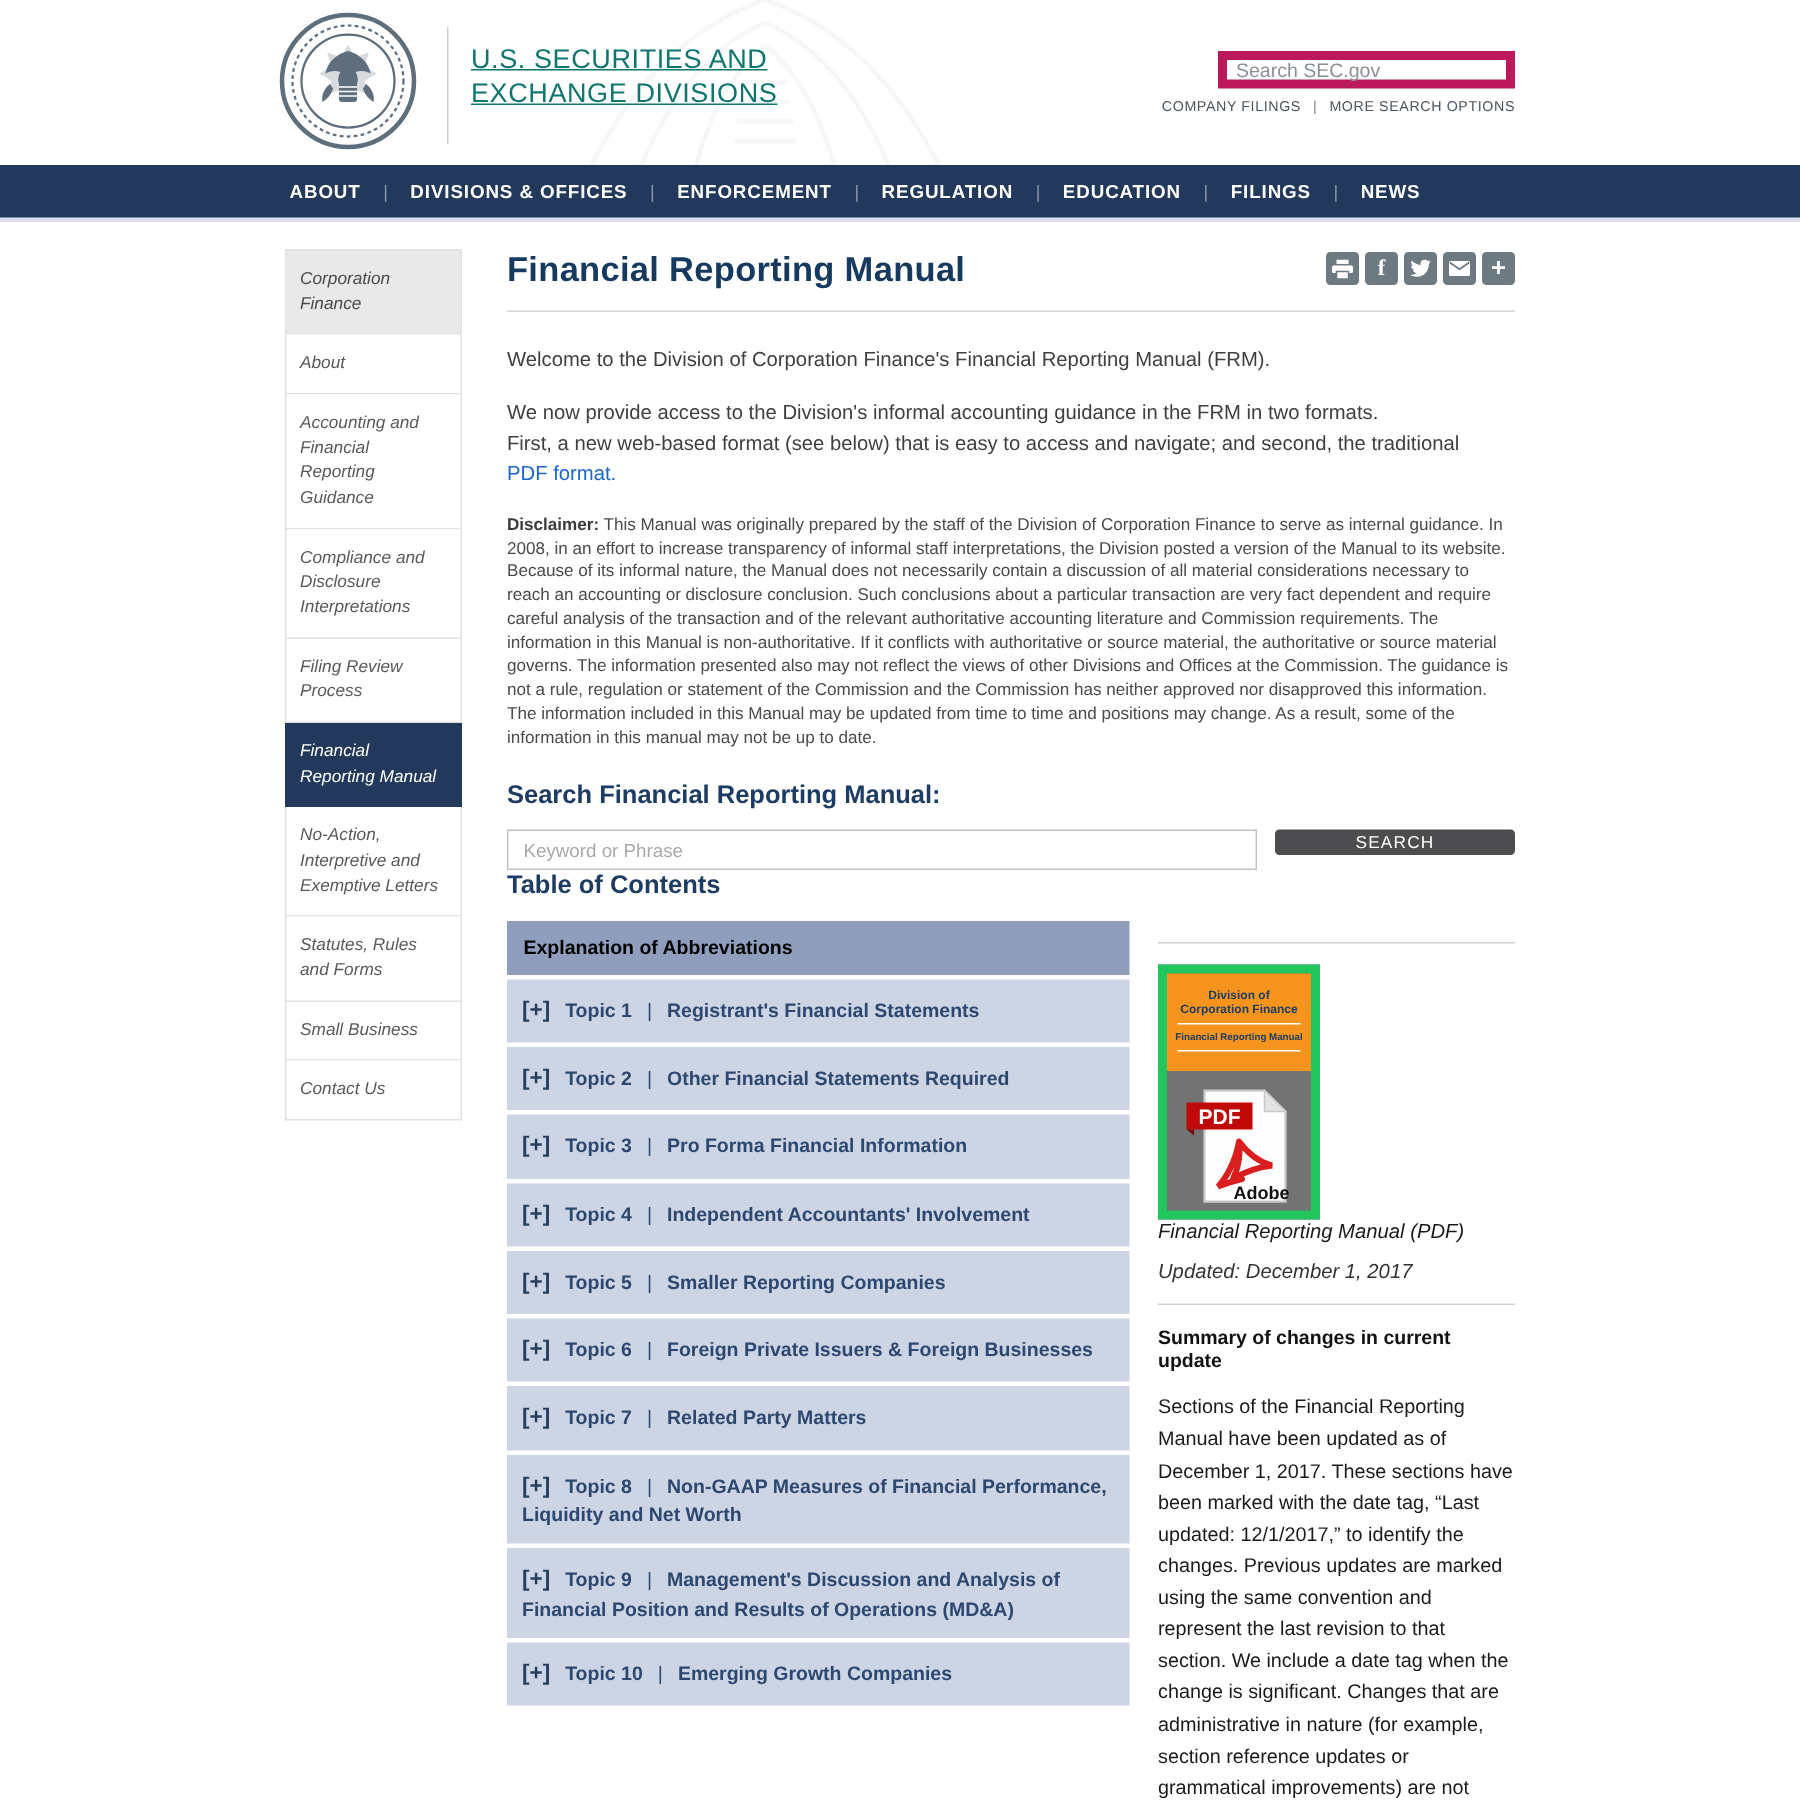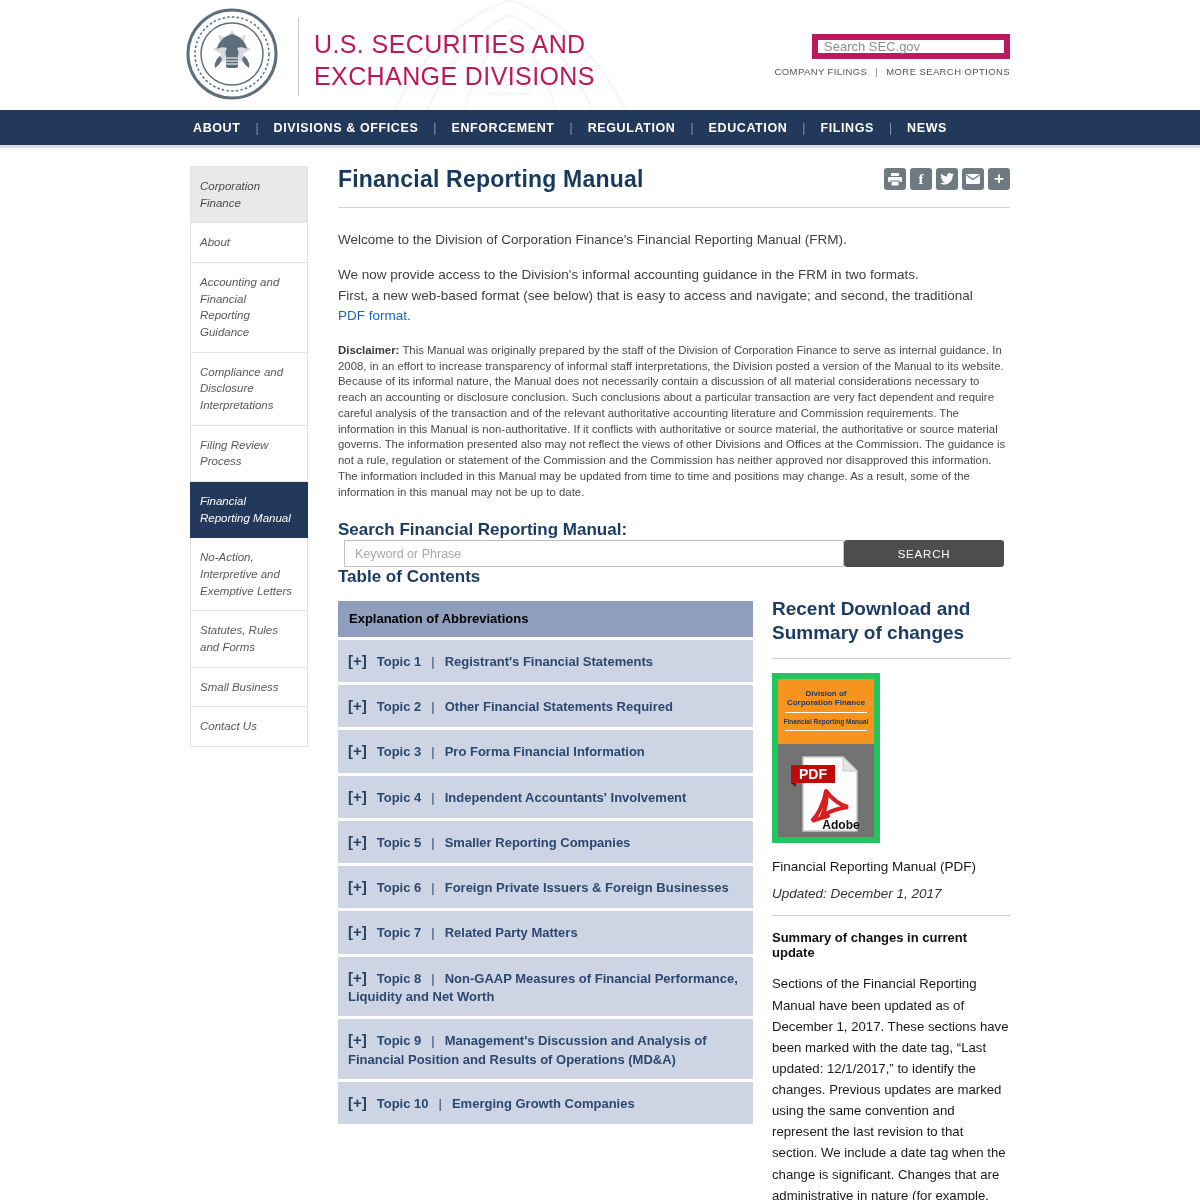--- a/index.html
+++ b/index.html
@@ -5,22 +5,22 @@
   * { margin:0; padding:0; box-sizing:border-box; }
   html,body { width:1200px; height:1200px; overflow:hidden; background:#fff;
     font-family:"Liberation Sans", sans-serif; }
   .page { position:relative; width:1200px; height:1200px; background:#fff; }
 
   
   .site-header { position:absolute; top:0; left:0; width:1200px; height:110px; background:#fff; overflow:hidden; }
   .eagle-watermark { position:absolute; left:300px; top:-40px; width:420px; height:200px; opacity:.5; }
   .seal { position:absolute; left:186px; top:8px; width:92px; height:92px; }
   .header-divider { position:absolute; left:298px; top:18px; width:1px; height:78px; background:#c9ced3; }
-  .agency-name { position:absolute; left:314px; top:28px; font-size:25px; line-height:1.28;
-    color:#be185d; letter-spacing:.4px; font-weight:400; }
+  .agency-name { position:absolute; left:314px; top:28px; font-size:18px; line-height:1.28;
+    color:#0f766e; letter-spacing:.4px; font-weight:400;text-decoration:underline; }
   .hdr-search { position:absolute; left:812px; top:34px; width:198px; height:25px;
     border:6px solid #be185d; background:#fff; display:flex; align-items:center; padding:0 6px; }
   .hdr-search input { flex:1; border:none; outline:none; font-size:13px; color:#555;
     font-family:"Liberation Sans", sans-serif; background:transparent; }
   .hdr-search input::placeholder { color:#8a8f94; }
   .hdr-links { position:absolute; top:66px; right:190px; font-size:9.5px; letter-spacing:.4px;
     color:#4d565e; }
   .hdr-links a { color:#4d565e; text-decoration:none; }
   .hdr-links .sep { margin:0 5px; color:#7a838b; }
 
@@ -48,25 +48,25 @@
   .title-hr { border:none; border-top:1px solid #d5d5d5; margin:14px 0 0 0; }
 
   .intro { margin-top:22px; font-size:13.5px; color:#3f3f3f; line-height:1.5; }
   .intro + .intro { margin-top:15px; }
   .link-blue { color:#1a66cc; text-decoration:none; cursor:pointer; }
 
   .disclaimer { margin-top:17px; font-size:11.4px; line-height:1.38; color:#4a4a4a; }
   .disclaimer b { color:#3a3a3a; }
 
   .search-heading { margin-top:20px; font-size:17px; font-weight:bold; color:#1d3c63; }
-  .frm-search-row { display:flex; justify-content:center; }
+  .frm-search-row { margin-top:13px; display:flex; justify-content:space-between; }
   .frm-search-input { width:500px; height:27px; border:1px solid #c2c2c2; padding:0 10px;
     font-size:12.5px; color:#555; font-family:"Liberation Sans", sans-serif; outline:none; }
   .frm-search-input::placeholder { color:#a9a9a9; }
-  .frm-search-btn { width:160px; height:27px; background:#4d4d4f; color:#fff; border:none;
+  .frm-search-btn { width:160px; height:17px; background:#4d4d4f; color:#fff; border:none;
     border-radius:3px; font-size:11.5px; letter-spacing:.8px; cursor:pointer;
     font-family:"Liberation Sans", sans-serif; }
 
   .toc-heading { font-size:17px; font-weight:bold; color:#1d3c63; }
 
   .two-col { display:flex; margin-top:14px; }
   .toc-col { width:415px; }
   .toc-row { margin-bottom:3px; padding:9px 11px; font-size:13px; font-weight:bold;
     line-height:1.35; cursor:pointer; }
   .toc-section { background:#8e9ebc; color:#000000; }
@@ -77,21 +77,21 @@
   
   .aside-col { width:238px; margin-left:19px; }
   .aside-heading { font-size:19px; font-weight:bold; color:#1d3c63; line-height:1.24; margin-top:-4px; }
   .aside-hr { border:none; border-top:1px solid #cfcfcf; margin:14px 0; }
   .pdf-thumb { width:108px; height:170px; border:6px solid #22c55e; background:#737373; cursor:pointer; }
   .pdf-thumb-head { background:#f7941d; padding:10px 4px 8px 4px; text-align:center; }
   .pdf-thumb-line1 { font-size:8px; font-weight:bold; color:#1d3c63; }
   .pdf-rule { border:none; border-top:1px solid #fff; margin:5px 3px; }
   .pdf-thumb-line2 { font-size:6.5px; font-weight:bold; color:#1d3c63; }
   .pdf-thumb-body { display:flex; align-items:center; justify-content:center; height:100px; }
-  .pdf-file-link { margin-top:16px; font-size:13.5px; color:#1a1a1a; cursor:pointer; }
+  .pdf-file-link { font-size:13.5px; color:#1a1a1a; cursor:pointer;font-style:italic; }
   .pdf-updated { margin-top:12px; font-size:13.5px; font-style:italic; color:#333; }
   .summary-heading { font-size:13px; font-weight:bold; color:#111; margin-top:2px; }
   .aside-para { margin-top:13px; font-size:13.2px; line-height:1.6; color:#1a1a1a; }
 </style>
 </head>
 <body>
 
 <div class="page">
 
   <div class="site-header">
@@ -230,21 +230,20 @@
           <div class="toc-row toc-topic"><span class="plus-icon">[+]</span><span>Topic 4</span><span class="topic-sep">|</span><span>Independent Accountants' Involvement</span></div>
           <div class="toc-row toc-topic"><span class="plus-icon">[+]</span><span>Topic 5</span><span class="topic-sep">|</span><span>Smaller Reporting Companies</span></div>
           <div class="toc-row toc-topic"><span class="plus-icon">[+]</span><span>Topic 6</span><span class="topic-sep">|</span><span>Foreign Private Issuers &amp; Foreign Businesses</span></div>
           <div class="toc-row toc-topic"><span class="plus-icon">[+]</span><span>Topic 7</span><span class="topic-sep">|</span><span>Related Party Matters</span></div>
           <div class="toc-row toc-topic"><span class="plus-icon">[+]</span><span>Topic 8</span><span class="topic-sep">|</span><span>Non-GAAP Measures of Financial Performance, Liquidity and Net Worth</span></div>
           <div class="toc-row toc-topic"><span class="plus-icon">[+]</span><span>Topic 9</span><span class="topic-sep">|</span><span>Management's Discussion and Analysis of Financial Position and Results of Operations (MD&amp;A)</span></div>
           <div class="toc-row toc-topic"><span class="plus-icon">[+]</span><span>Topic 10</span><span class="topic-sep">|</span><span>Emerging Growth Companies</span></div>
         </div>
 
       <div class="aside-col">
-        <h2 class="aside-heading">Recent Download and Summary of changes</h2>
         <hr class="aside-hr">
 
         <div class="pdf-thumb">
           <div class="pdf-thumb-head">
             <div class="pdf-thumb-line1">Division of Corporation Finance</div>
             <hr class="pdf-rule">
             <div class="pdf-thumb-line2">Financial Reporting Manual</div>
             <hr class="pdf-rule">
           </div>
           <div class="pdf-thumb-body">

